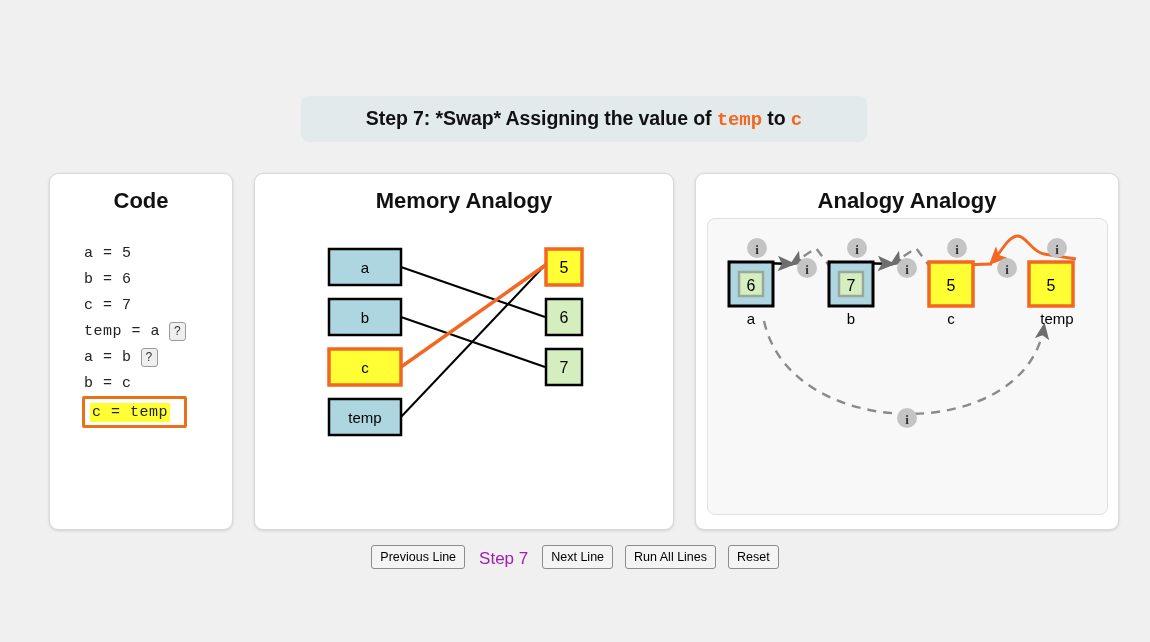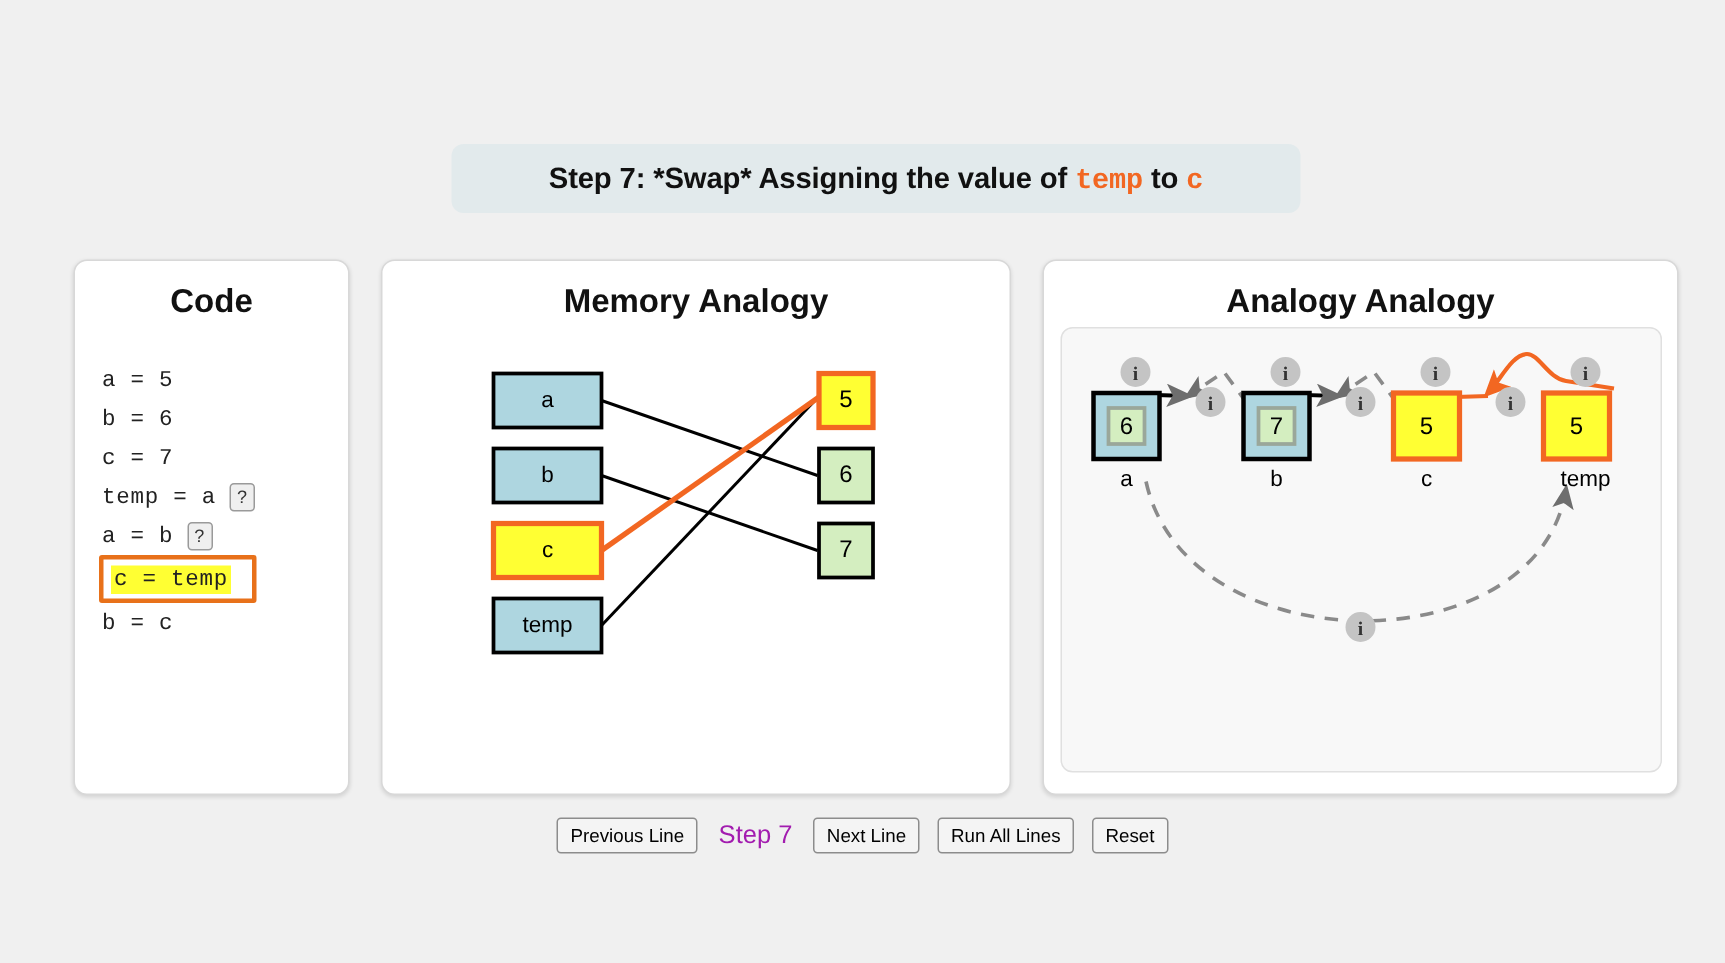--- a/index.html
+++ b/index.html
@@ -59,21 +59,21 @@
     margin-top: 14px;
   }
 
   #card-code   { left: 49px;  top: 173px; width: 184px; height: 357px; }
   #card-memory { left: 254px; top: 173px; width: 420px; height: 357px; }
   #card-visual { left: 695px; top: 173px; width: 424px; height: 357px; }
 
   
   #code-lines {
     margin-top: 26px;
-    padding-left: 18px;
+    padding-left: 34px;
   }
   .code-line {
     height: 26px;
     display: flex;
     align-items: center;
     font-family: "Liberation Mono", monospace;
     font-size: 15px;
     color: #222222;
     white-space: pre;
     letter-spacing: 0.5px;
@@ -165,21 +165,21 @@
     dominant-baseline: central;
   }
 
   
   #controls {
     position: absolute;
     left: 0;
     top: 545px;
     width: 1150px;
     display: flex;
-    align-items: center;
+    align-items: flex-end;
     justify-content: center;
     gap: 12px;
   }
   .ctrl-btn {
     font-family: "Liberation Sans", sans-serif;
     font-size: 12.5px;
     color: #000000;
     background: #f4f4f4;
     border: 1px solid #8c8c8c;
     border-radius: 3px;
@@ -217,25 +217,25 @@
       <span class="code-text">c = 7</span>
     </div>
     <div class="code-line">
       <span class="code-text">temp = a</span>
       <span class="hint-btn">?</span>
     </div>
     <div class="code-line">
       <span class="code-text">a = b</span>
       <span class="hint-btn">?</span>
     </div>
+    <div class="code-line">
+      <span class="code-text">b = c</span>
+    </div>
     <div class="code-line active">
       <span class="code-text">c = temp</span>
-    </div>
-    <div class="code-line">
-      <span class="code-text">b = c</span>
     </div>
 
   </div>
 </div>
 
 <div class="card" id="card-memory">
   <div class="card-title">Memory Analogy</div>
 
   <svg class="diagram-svg" width="420" height="357" viewBox="0 0 420 357">
 

